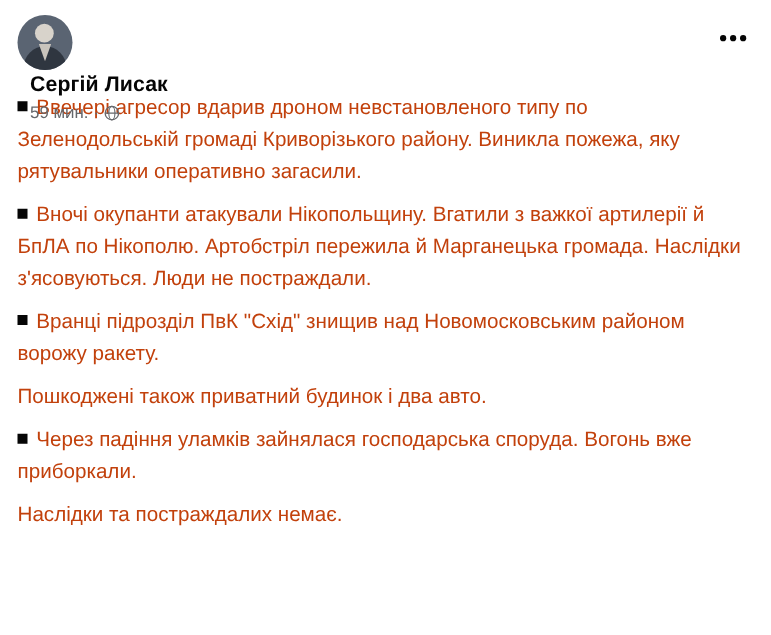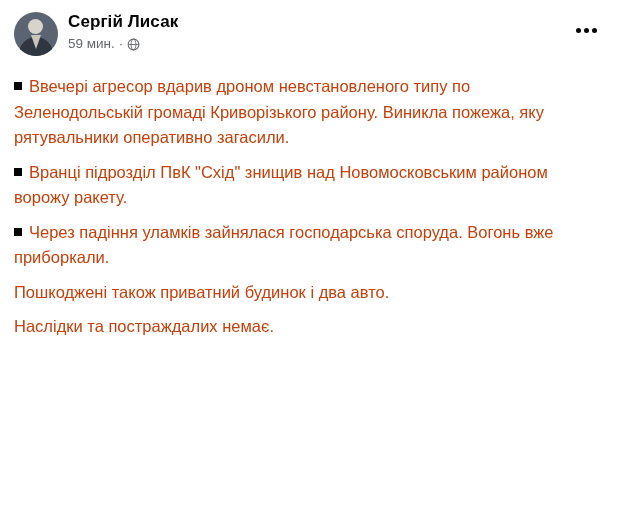--- a/index.html
+++ b/index.html
@@ -20,20 +20,21 @@
     background: #ffffff;
     box-sizing: border-box;
     padding: 10px 14px 0 14px;
     position: relative;
   }
   .post-header {
     display: flex;
     align-items: flex-start;
     position: relative;
     height: 56px;
+    flex-direction: column;
   }
   .avatar {
     width: 44px;
     height: 44px;
     border-radius: 50%;
     background: #5a6472;
     flex: 0 0 44px;
     position: relative;
     overflow: hidden;
     margin-top: 2px;
@@ -168,19 +169,20 @@
     </div>
     <div class="menu-button">
       <span class="dot"></span>
       <span class="dot"></span>
       <span class="dot"></span>
     </div>
   </div>
 
   <div class="post-body">
     <p class="para"><span class="bullet"></span><span>Ввечері агресор вдарив дроном невстановленого типу по Зеленодольській громаді Криворізького району. Виникла пожежа, яку рятувальники оперативно загасили.</span></p>
+    <p class="para"><span class="bullet"></span><span>Вночі окупанти атакували Нікопольщину. Вгатили з важкої артилерії й БпЛА по Нікополю. Артобстріл пережила й Марганецька громада. Наслідки з'ясовуються. Люди не постраждали.</span></p>
     <p class="para"><span class="bullet"></span><span>Вранці підрозділ ПвК "Схід" знищив над Новомосковським районом ворожу ракету.</span></p>
+    <p class="para"><span>Пошкоджені також приватний будинок і два авто.</span></p>
     <p class="para"><span class="bullet"></span><span>Через падіння уламків зайнялася господарська споруда. Вогонь вже приборкали.</span></p>
-    <p class="para"><span>Пошкоджені також приватний будинок і два авто.</span></p>
     <p class="para"><span>Наслідки та постраждалих немає.</span></p>
   </div>
 
 </div>
 
 </body></html>

